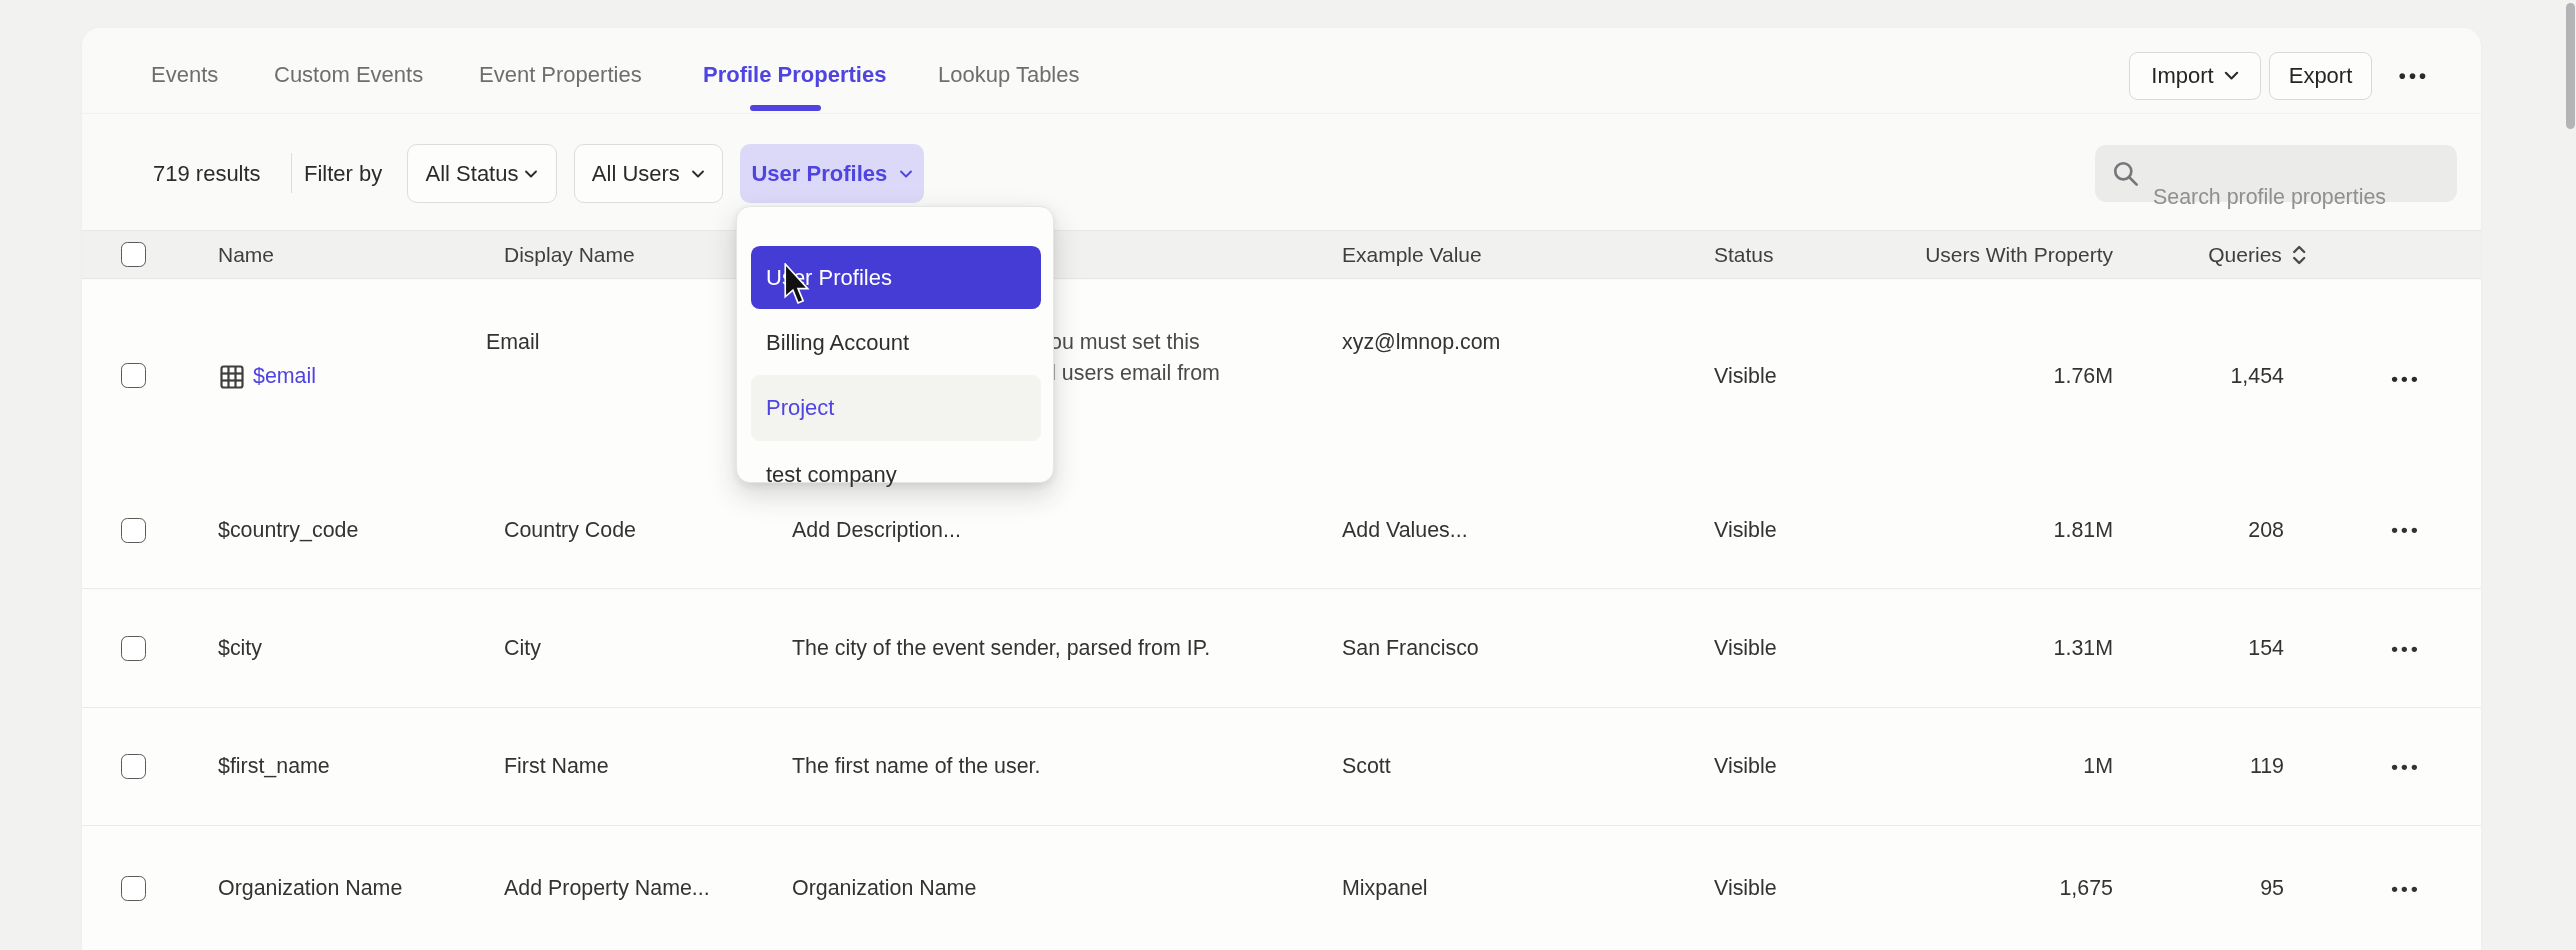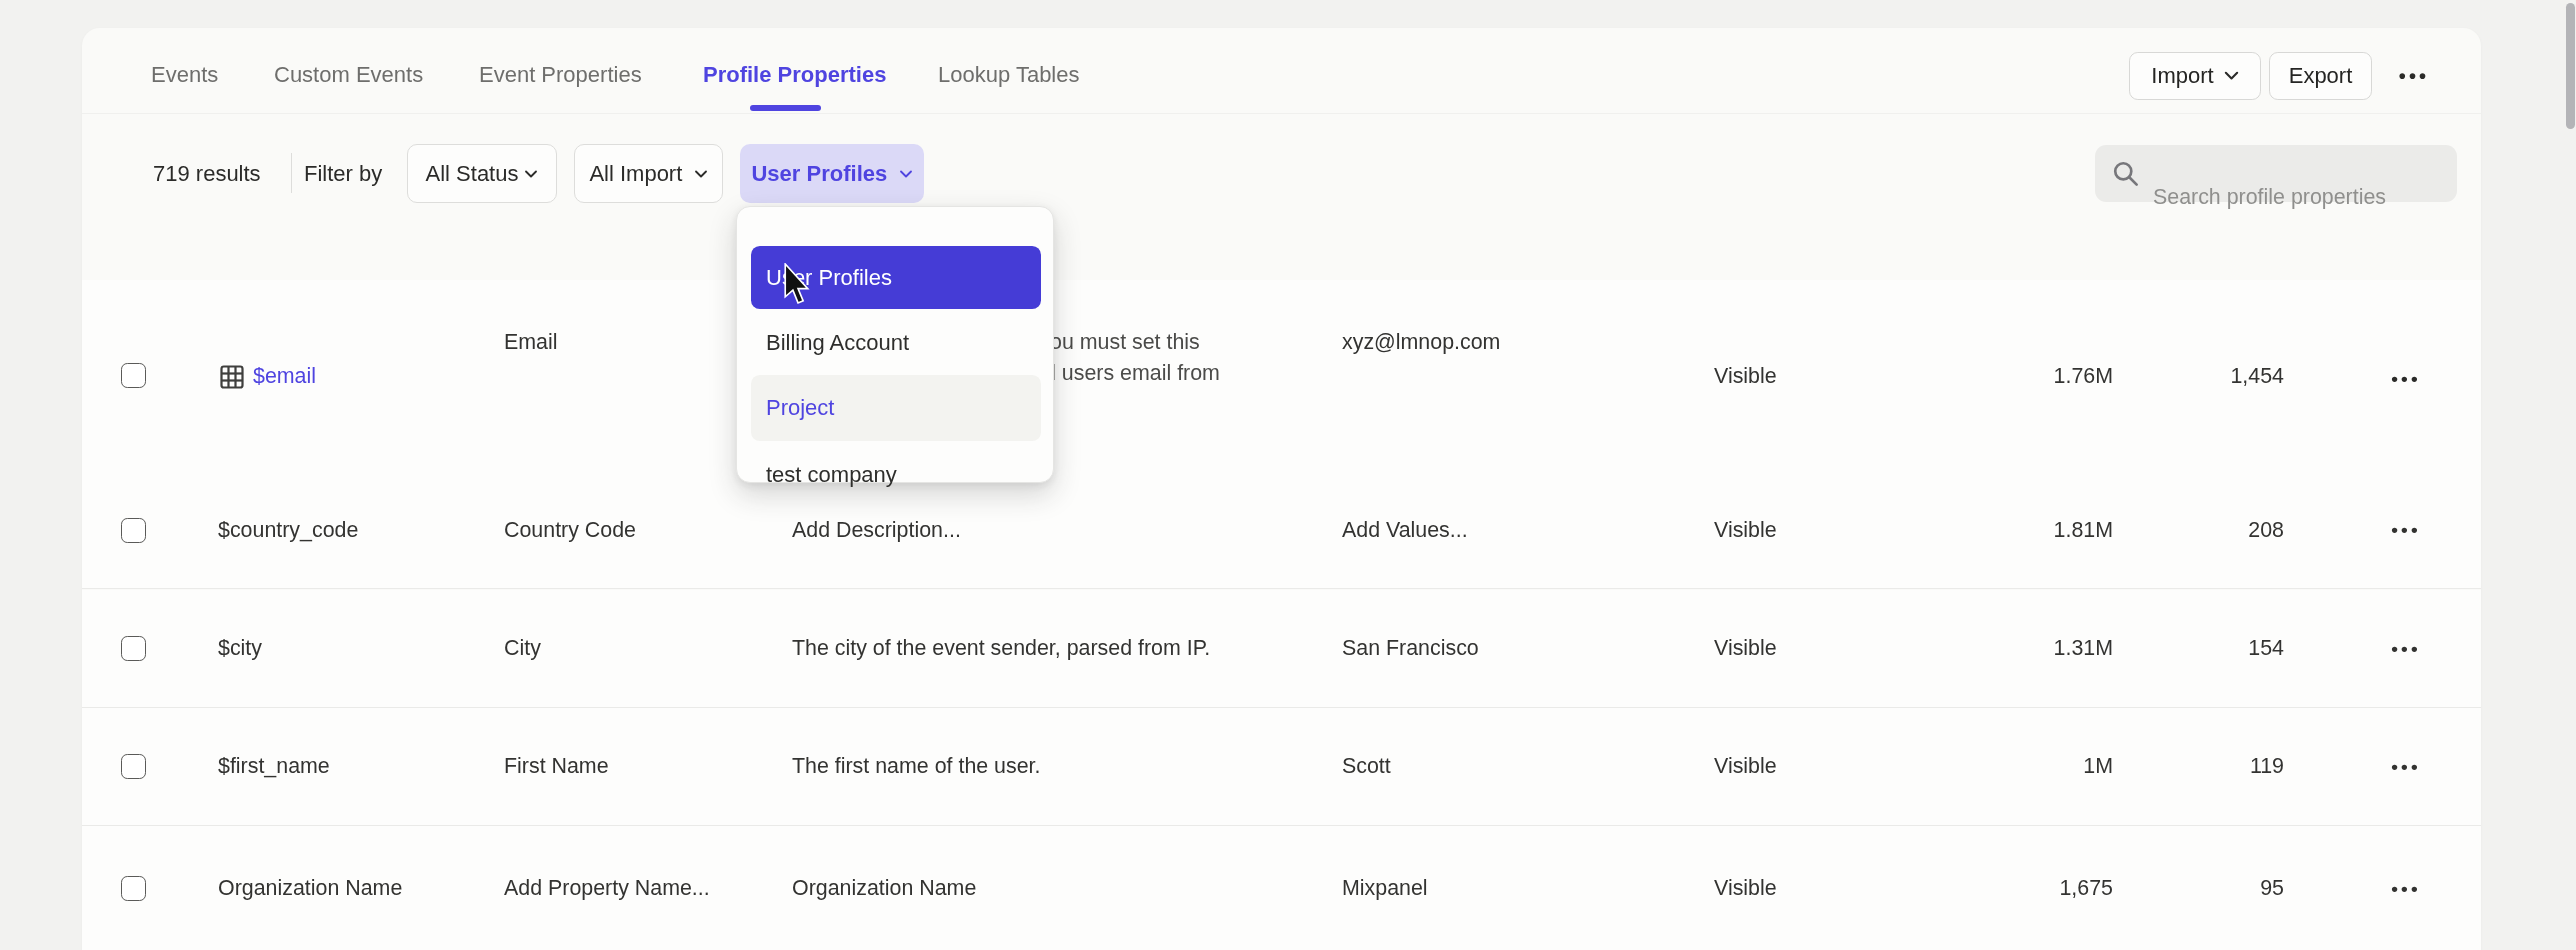--- a/index.html
+++ b/index.html
@@ -149,21 +149,21 @@
 
   <div class="filter-btn" style="left:325px;width:150px;gap:6px;">
     <span>All Status</span>
     <span>
       <svg width="14" height="10" viewBox="0 0 18 14" fill="none">
           <polyline points="2,3.5 9,10.5 16,3.5" stroke="#2b2b29" stroke-width="2.6" stroke-linecap="round" stroke-linejoin="round"></polyline>
         </svg>
     </span>
   </div>
   <div class="filter-btn" style="left:492px;width:149px;">
-    <span>All Import</span>
+    <span>All Users</span>
     <span>
       <svg width="14" height="10" viewBox="0 0 18 14" fill="none">
           <polyline points="2,3.5 9,10.5 16,3.5" stroke="#2b2b29" stroke-width="2.6" stroke-linecap="round" stroke-linejoin="round"></polyline>
         </svg>
     </span>
   </div>
   <div class="filter-chip" style="left:658px;width:184px;">
     <span>User Profiles</span>
     <span>
       <svg width="14" height="10" viewBox="0 0 18 14" fill="none">
@@ -175,34 +175,53 @@
   <div class="search">
     <span>
       <svg width="29" height="29" viewBox="0 0 26 26" fill="none">
         <circle cx="11" cy="11" r="7.2" stroke="#77777b" stroke-width="2.4"></circle>
         <line x1="16.4" y1="16.4" x2="23" y2="23" stroke="#77777b" stroke-width="2.4" stroke-linecap="round"></line>
       </svg>
     </span>
     <input type="text" placeholder="Search profile properties" style="">
   </div>
 
+  <div class="thead">
+    <div class="hcell" style="left:39px;">
+        <input type="checkbox" class="checkbox" style="">
+      </div>
+    <div class="hcell" style="left:136px;">Name</div>
+    <div class="hcell" style="left:422px;">Display Name</div>
+    <div class="hcell" style="left:1260px;">Example Value</div>
+    <div class="hcell" style="left:1632px;">Status</div>
+    <div class="hcell" style="right:368px;">Users With Property</div>
+    <div class="hcell" style="right:174px;gap:8.8px;">
+      <span>Queries</span>
+      <span>
+        <svg width="16.4" height="24" viewBox="0 0 16 24" fill="none">
+          <polyline points="3,9 8,4 13,9" stroke="#4a4a48" stroke-width="2.4" stroke-linecap="round" stroke-linejoin="round"></polyline>
+          <polyline points="3,15 8,20 13,15" stroke="#4a4a48" stroke-width="2.4" stroke-linecap="round" stroke-linejoin="round"></polyline>
+        </svg>
+      </span>
+    </div>
+  </div>
 
   <div class="row" style="top:252px;height:193px;">
     <div class="fcell" style="left:39px;top:83px;"><input type="checkbox" class="checkbox" style=""></div>
     <div class="fcell" style="left:136px;top:83px;">
       <svg width="28" height="28" viewBox="0 0 24 24" fill="none">
         <rect x="3" y="3" width="18" height="18" rx="2" stroke="#3f3f3d" stroke-width="1.9"></rect>
         <line x1="9" y1="3" x2="9" y2="21" stroke="#3f3f3d" stroke-width="1.9"></line>
         <line x1="15" y1="3" x2="15" y2="21" stroke="#3f3f3d" stroke-width="1.9"></line>
         <line x1="3" y1="9" x2="21" y2="9" stroke="#3f3f3d" stroke-width="1.9"></line>
         <line x1="3" y1="15" x2="21" y2="15" stroke="#3f3f3d" stroke-width="1.9"></line>
       </svg>
     </div>
     <div class="fcell name-link" style="left:171px;top:79px;">$email</div>
-    <div class="fcell" style="left:422px;top:45px;color:#333331;">Email</div>
+    <div class="fcell" style="left:404px;top:45px;color:#333331;">Email</div>
     <div class="fcell desc" style="left:968px;top:45px;">ou must set this</div>
     <div class="fcell desc" style="left:962px;top:76px;">d users email from</div>
     <div class="fcell" style="left:1260px;top:45px;color:#333331;">xyz@lmnop.com</div>
     <div class="fcell" style="left:1632px;top:79px;color:#333331;">Visible</div>
     <div class="fcell" style="right:368px;top:79px;color:#333331;">1.76M</div>
     <div class="fcell" style="right:197px;top:79px;color:#333331;">1,454</div>
     <div class="fcell menu-dots" style="left:2299px;top:81px;width:50px;text-align:center;">
       <span>•••</span>
     </div>
   </div>

